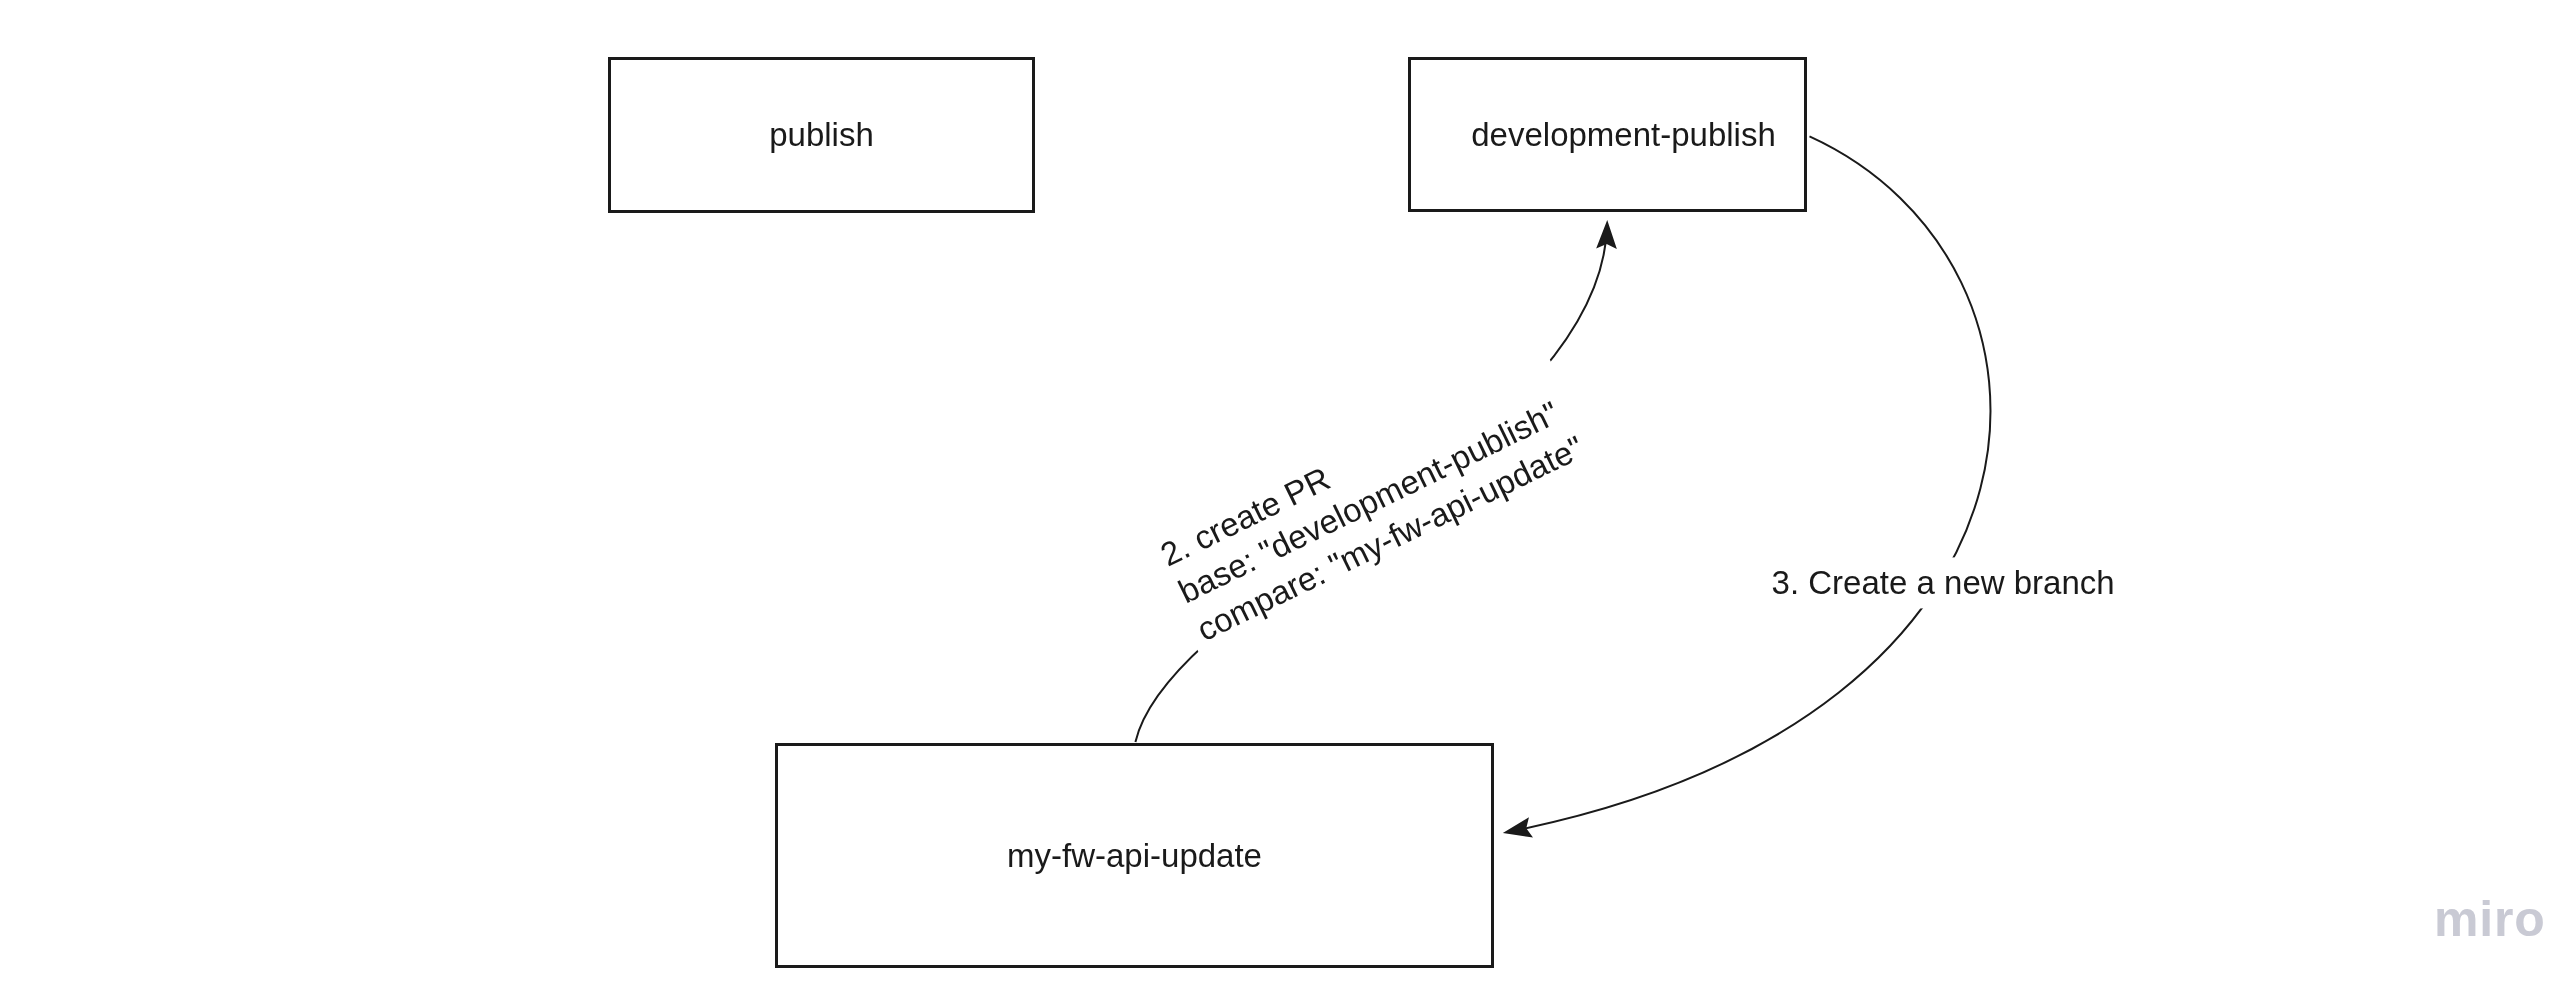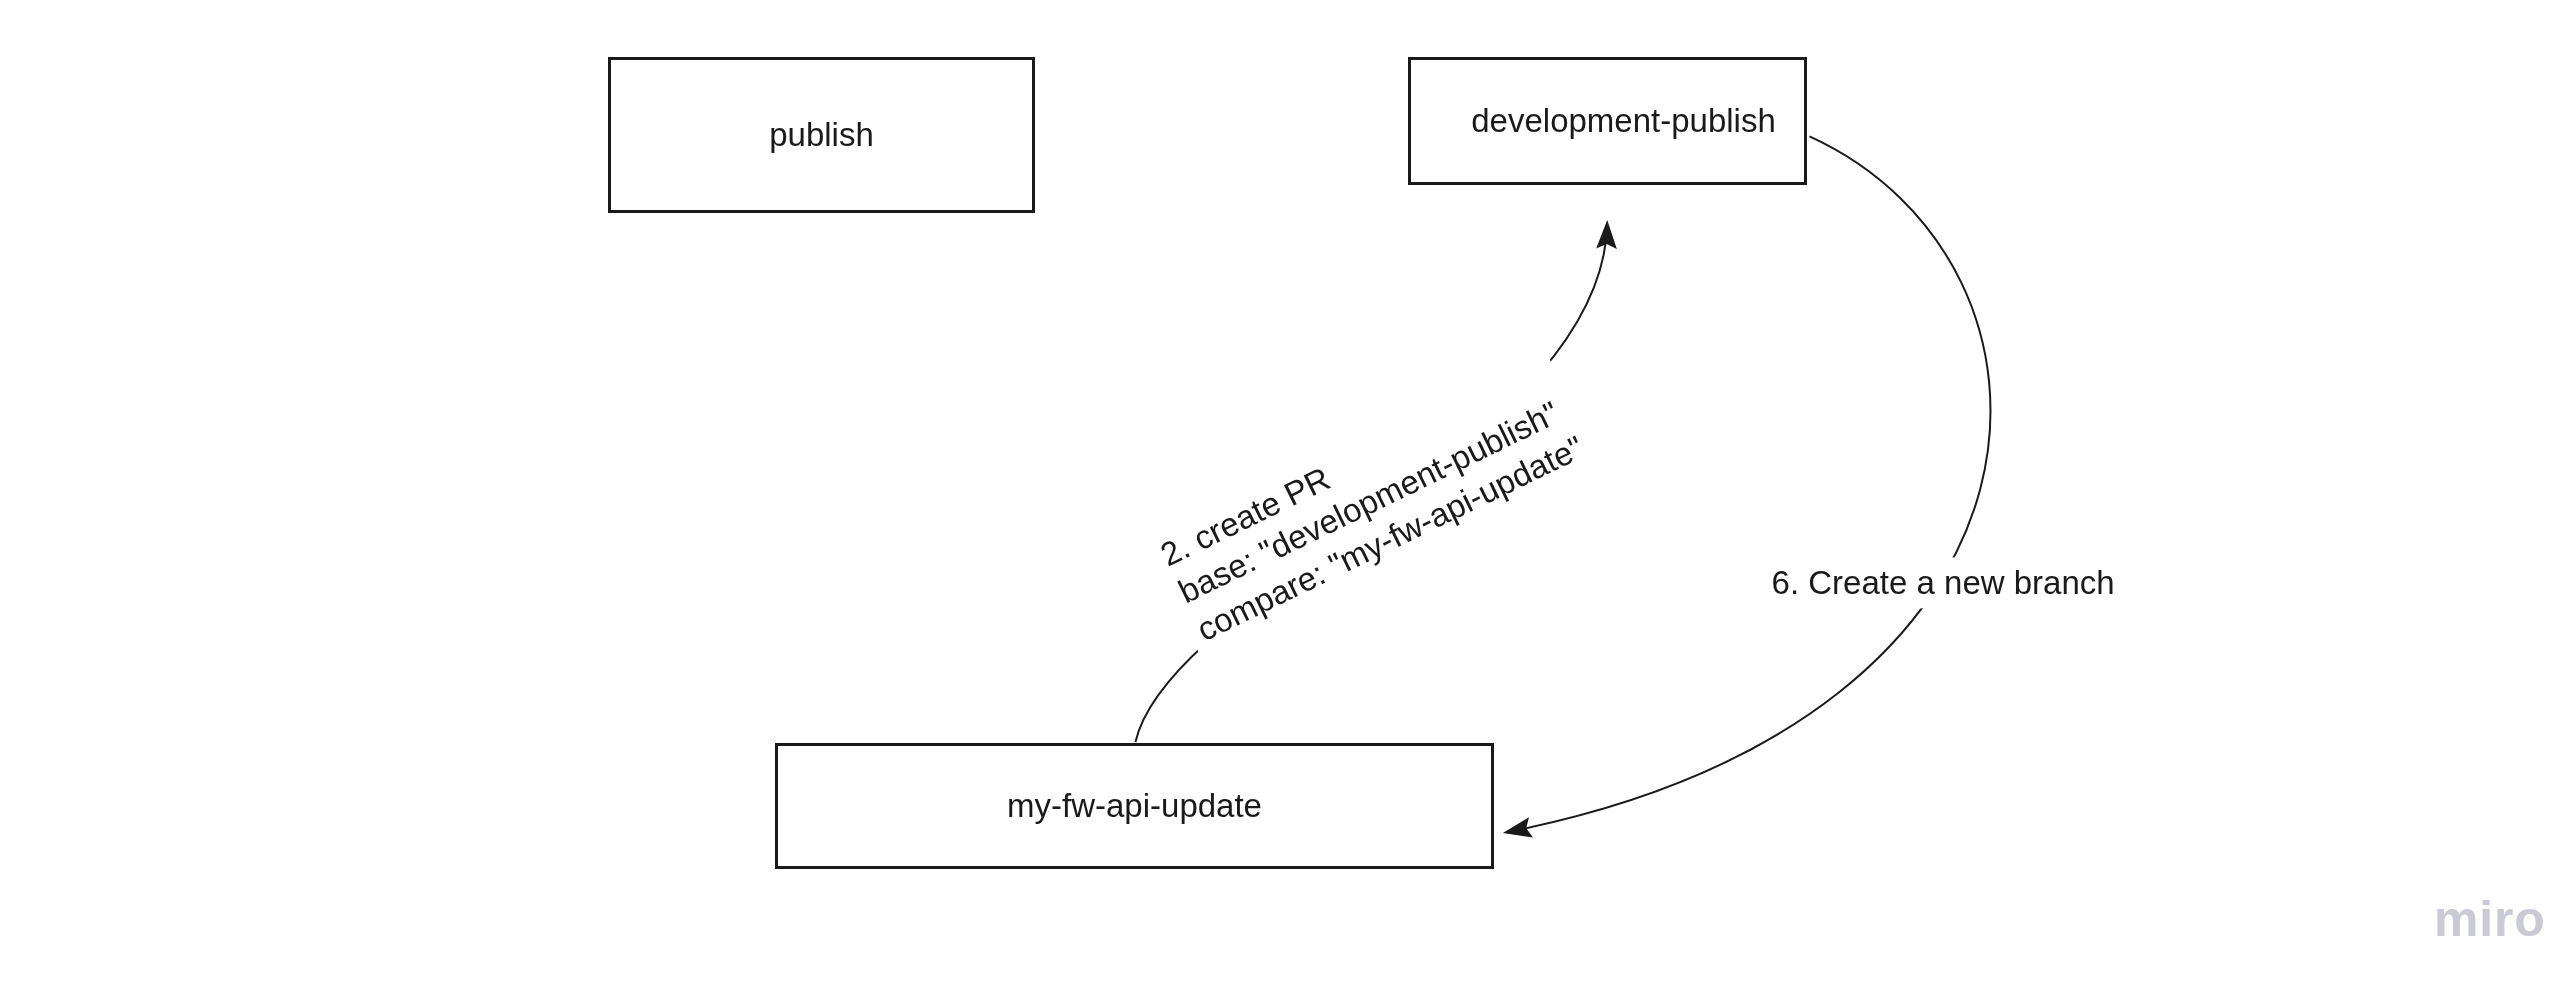--- a/index.html
+++ b/index.html
@@ -40,22 +40,22 @@
     background: var(--node_fill, #ffffff);
     display: flex;
     align-items: center;
     justify-content: center;
     text-align: center;
     color: var(--text, #1a1a1a);
     font-size: 33px;
     line-height: 1.2;
   }
   #node-publish { left: 608px; top: 57px;  width: 427px; height: 156px; }
-  #node-dev     { left: 1408px; top: 57px; width: 399px; height: 128px; padding-left: 32px; }
-  #node-myfw    { left: 775px; top: 743px; width: 719px; height: 126px; }
+  #node-dev     { left: 1408px; top: 57px; width: 399px; height: 155px; padding-left: 32px; }
+  #node-myfw    { left: 775px; top: 743px; width: 719px; height: 225px; }
   .node .line { display: block; }
 
   
   .connector-label {
     position: absolute;
     background: var(--background, #ffffff);
     color: var(--text, #1a1a1a);
     font-size: 33px;
     line-height: 1.26;
     white-space: nowrap;
@@ -110,21 +110,21 @@
 </div>
 
 <div class="node" id="node-dev">
   <span>development-publish</span>
 </div>
 
 <div class="node" id="node-myfw">
   <span>my-fw-api-update</span>
 </div>
 
-<div class="connector-label" id="label-create-branch">6. Create a new branch</div>
+<div class="connector-label" id="label-create-branch">3. Create a new branch</div>
 
 <div class="connector-label" id="label-create-pr">
   <span class="line">2. create PR</span>
   <span class="line">base: "development-publish"</span>
   <span class="line">compare: "my-fw-api-update"</span>
 </div>
 
 <div class="watermark">miro</div>
 
 

